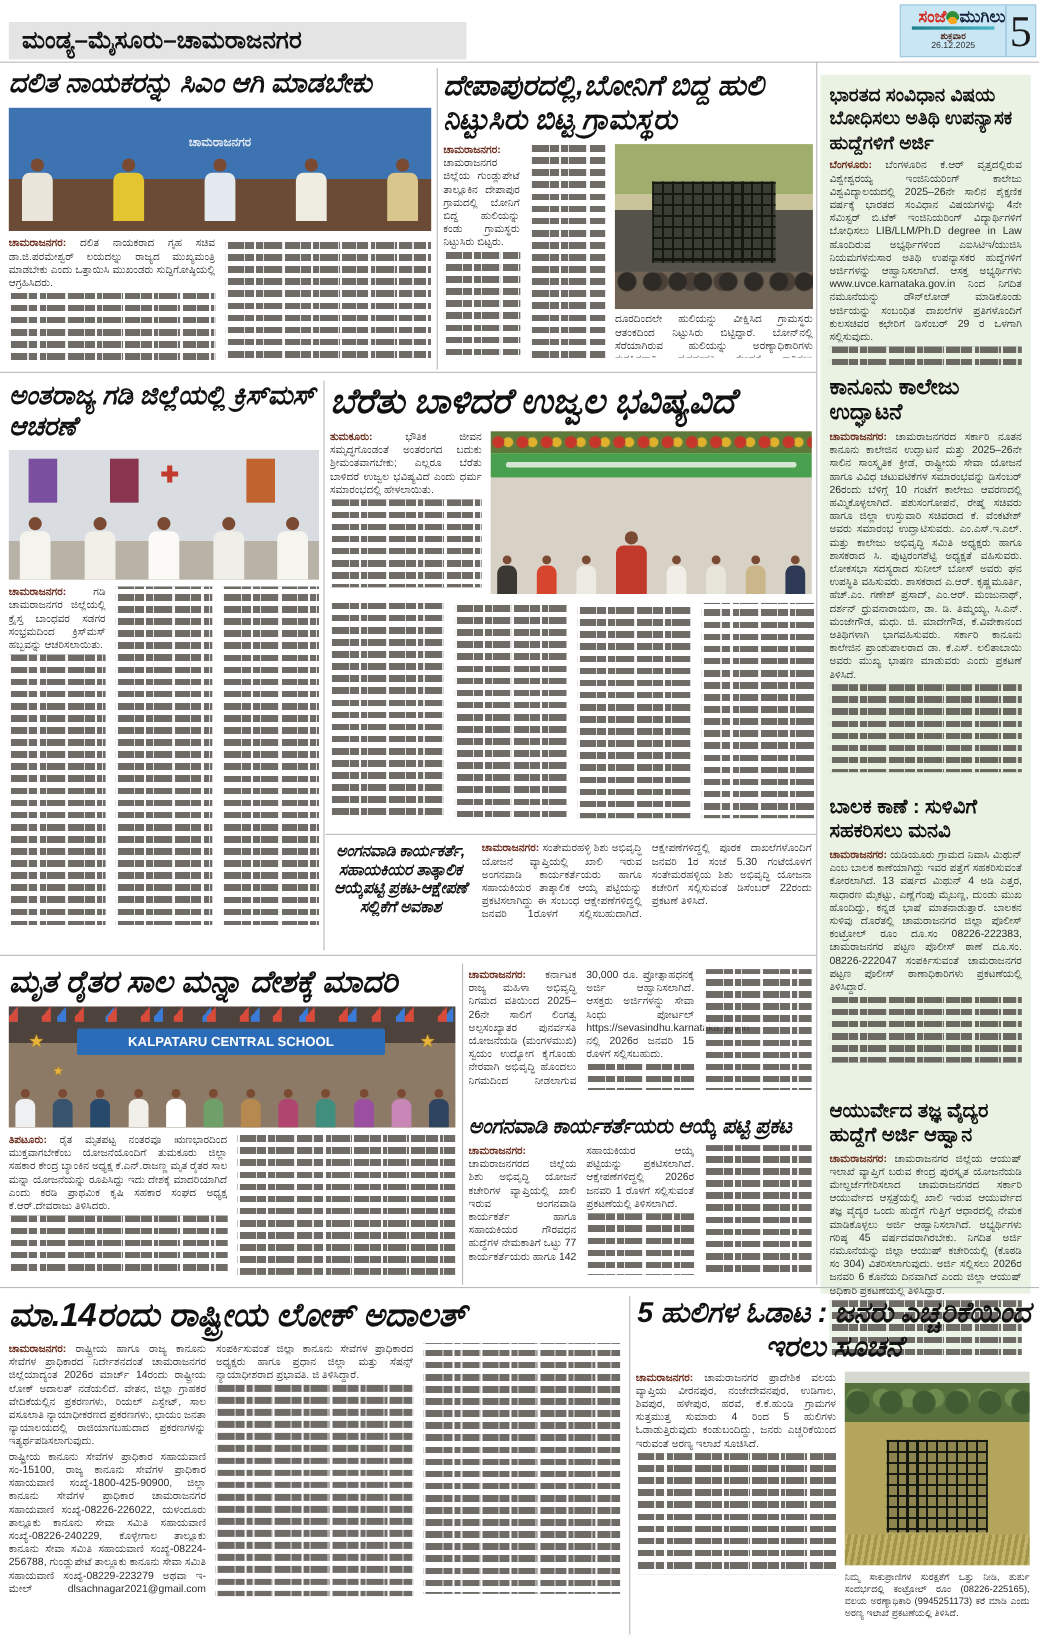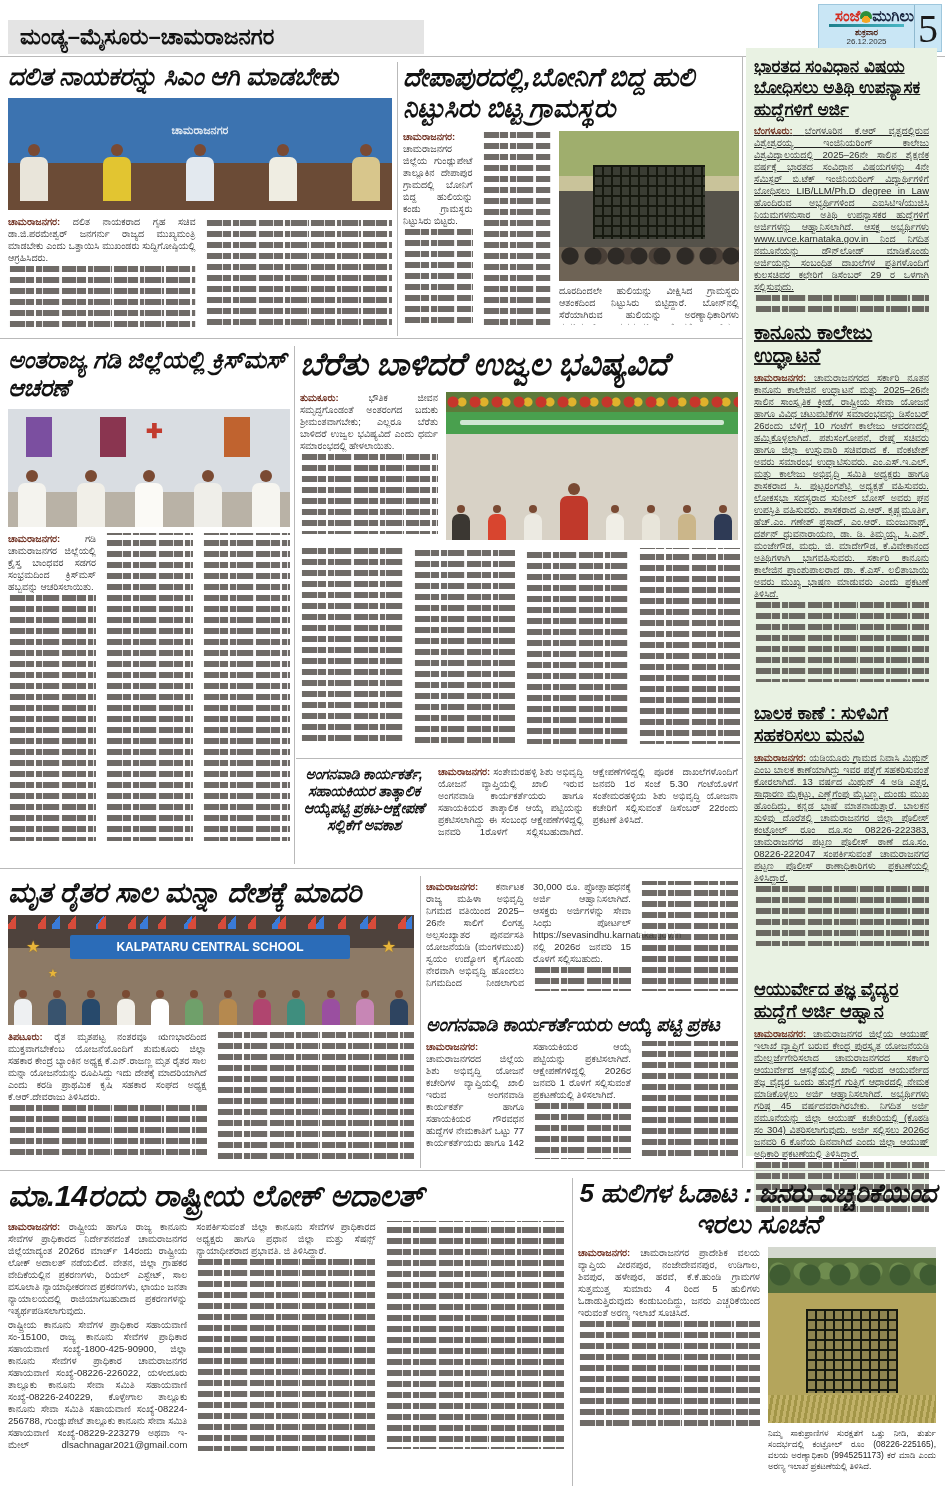--- a/index.html
+++ b/index.html
@@ -102,21 +102,21 @@
             <b></b>
           </span>
         <span class="pr" style="--s:#d8c68c">
             <i></i>
             <b></b>
           </span>
       </div>
     </div>
     <div class="body-txt cols2 kn" style="height:112px;margin-top:6px;">
       <p><span class="dl">ಚಾಮರಾಜನಗರ:</span>
-         <span>ದಲಿತ ನಾಯಕರಾದ ಗೃಹ ಸಚಿವ ಡಾ.ಜಿ.ಪರಮೇಶ್ವರ್ ಜನಗರ್ನು ರಾಜ್ಯದ ಮುಖ್ಯಮಂತ್ರಿ ಮಾಡಬೇಕು ಎಂದು ಒತ್ತಾಯಿಸಿ ಮುಖಂಡರು ಸುದ್ದಿಗೋಷ್ಠಿಯಲ್ಲಿ ಆಗ್ರಹಿಸಿದರು.</span></p>
+         <span>ದಲಿತ ನಾಯಕರಾದ ಗೃಹ ಸಚಿವ ಡಾ.ಜಿ.ಪರಮೇಶ್ವರ್ ಲಯದಲ್ನು ರಾಜ್ಯದ ಮುಖ್ಯಮಂತ್ರಿ ಮಾಡಬೇಕು ಎಂದು ಒತ್ತಾಯಿಸಿ ಮುಖಂಡರು ಸುದ್ದಿಗೋಷ್ಠಿಯಲ್ಲಿ ಆಗ್ರಹಿಸಿದರು.</span></p>
       <div class="text-fill" style="height:200px;"></div>
     </div>
   </div>
 
   <div class="abs vline" style="left:397px;top:62px;height:274px;"></div>
 
   <div class="abs" style="left:403px;top:62px;width:336px;">
     <div class="headline kn" style="font-size:26px;">ದೇಪಾಪುರದಲ್ಲಿ,ಬೋನಿಗೆ ಬಿದ್ದ ಹುಲಿ ನಿಟ್ಟುಸಿರು ಬಿಟ್ಟ ಗ್ರಾಮಸ್ಥರು</div>
     <div style="display:flex;gap:8px;margin-top:8px;">
       <div class="body-txt cols2 kn" style="width:148px;height:196px;">
@@ -135,21 +135,21 @@
         </div>
         <div class="body-txt kn" style="height:40px;margin-top:4px;">
           <p><span>ದೂರದಿಂದಲೇ ಹುಲಿಯನ್ನು ವೀಕ್ಷಿಸಿದ ಗ್ರಾಮಸ್ಥರು ಆತಂಕದಿಂದ ನಿಟ್ಟುಸಿರು ಬಿಟ್ಟಿದ್ದಾರೆ. ಬೋನ್‌ನಲ್ಲಿ ಸೆರೆಯಾಗಿರುವ ಹುಲಿಯನ್ನು ಅರಣ್ಯಾಧಿಕಾರಿಗಳು ಸುರಕ್ಷಿತವಾಗಿ ಪುನರ್ವಸತಿ ಕೇಂದ್ರಕ್ಕೆ ಸಾಗಿಸಲು ಮುಂದಾಗಿದ್ದಾರೆ.</span></p>
         </div>
       </div>
     </div>
   </div>
 
   <div class="abs vline" style="left:742px;top:56px;height:1112px;"></div>
 
-  <div class="abs greencol on-green" style="left:746px;top:48px;width:191px;height:1108px;padding:8px 8px 0 8px;box-sizing:border-box;text-decoration:underline;">
+  <div class="abs greencol on-green" style="left:746px;top:68px;width:191px;height:1108px;padding:8px 8px 0 8px;box-sizing:border-box;">
 
     <div class="gc-head kn" style="font-size:17px;line-height:1.25;">ಭಾರತದ ಸಂವಿಧಾನ ವಿಷಯ ಬೋಧಿಸಲು ಅತಿಥಿ ಉಪನ್ಯಾಸಕ ಹುದ್ದೆಗಳಿಗೆ ಅರ್ಜಿ</div>
     <div class="body-txt kn" style="height:188px;margin-top:5px;">
       <p><span class="dl">ಬೆಂಗಳೂರು:</span>
          <span>ಬೆಂಗಳೂರಿನ ಕೆ.ಆರ್ ವೃತ್ತದಲ್ಲಿರುವ ವಿಶ್ವೇಶ್ವರಯ್ಯ ಇಂಜಿನಿಯರಿಂಗ್ ಕಾಲೇಜು ವಿಶ್ವವಿದ್ಯಾಲಯದಲ್ಲಿ 2025–26ನೇ ಸಾಲಿನ ಶೈಕ್ಷಣಿಕ ವರ್ಷಕ್ಕೆ ಭಾರತದ ಸಂವಿಧಾನ ವಿಷಯಗಳನ್ನು 4ನೇ ಸೆಮಿಸ್ಟರ್ ಬಿ.ಟೆಕ್ ಇಂಜಿನಿಯರಿಂಗ್ ವಿದ್ಯಾರ್ಥಿಗಳಿಗೆ ಬೋಧಿಸಲು LIB/LLM/Ph.D degree in Law ಹೊಂದಿರುವ ಅಭ್ಯರ್ಥಿಗಳಿಂದ ಎಐಸಿಟಿಇ/ಯುಜಿಸಿ ನಿಯಮಗಳನುಸಾರ ಅತಿಥಿ ಉಪನ್ಯಾಸಕರ ಹುದ್ದೆಗಳಿಗೆ ಅರ್ಜಿಗಳನ್ನು ಆಹ್ವಾನಿಸಲಾಗಿದೆ. ಆಸಕ್ತ ಅಭ್ಯರ್ಥಿಗಳು www.uvce.karnataka.gov.in ನಿಂದ ನಿಗದಿತ ನಮೂನೆಯನ್ನು ಡೌನ್‌ಲೋಡ್ ಮಾಡಿಕೊಂಡು ಅರ್ಜಿಯನ್ನು ಸಂಬಂಧಿತ ದಾಖಲೆಗಳ ಪ್ರತಿಗಳೊಂದಿಗೆ ಕುಲಸಚಿವರ ಕಛೇರಿಗೆ ಡಿಸೆಂಬರ್ 29 ರ ಒಳಗಾಗಿ ಸಲ್ಲಿಸುವುದು.</span></p>
       <div class="text-fill" style="height:60px;"></div>
     </div>
 
     <div class="gc-head kn" style="font-size:20px;margin-top:8px;">ಕಾನೂನು ಕಾಲೇಜು ಉದ್ಘಾಟನೆ</div>
     <div class="body-txt kn" style="height:322px;margin-top:5px;">

